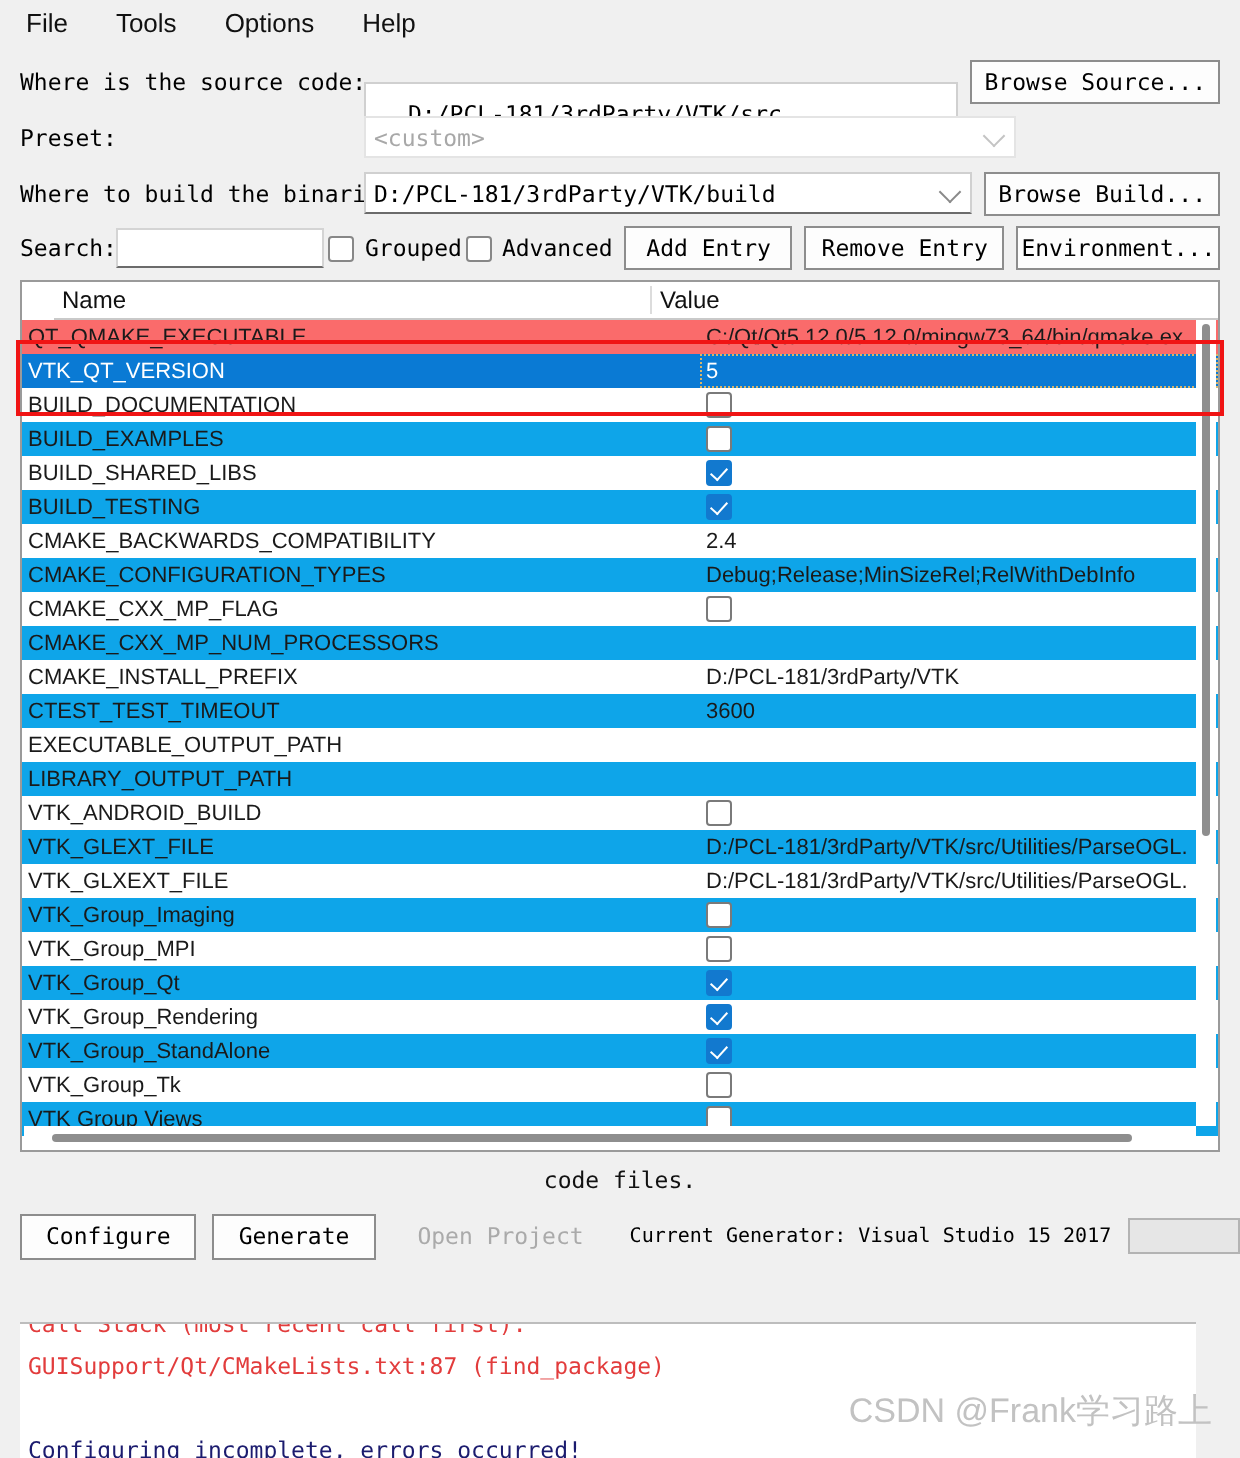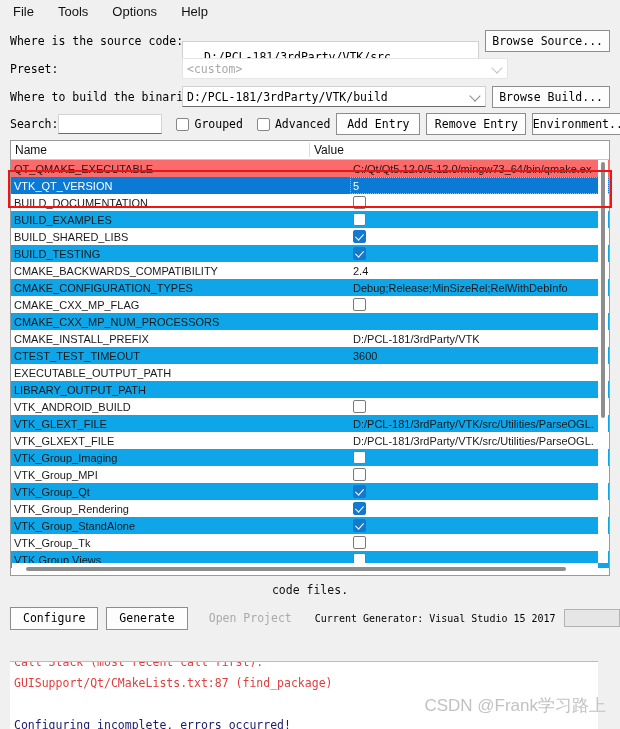--- a/index.html
+++ b/index.html
@@ -126,21 +126,21 @@
   .searchbox {
     width: 104px;
     height: 20px;
     background: #fff;
     border: 1px solid #d4d4d4;
     border-bottom: 1px solid #6b6b6b;
   }
   .cbwrap {
     display: flex;
     align-items: center;
-    margin-left: 14px;
+    margin-left: 2px;
     gap: 5px;
     font-family: "DejaVu Sans Mono", monospace;
     font-size: 11.5px;
     color: #000;
     white-space: nowrap;
   }
   .cbox {
     width: 13px; height: 13px;
     border: 1px solid #878787;
     background: #fff;
@@ -148,20 +148,21 @@
   }
 
   
   .tablewrap {
     margin: 4px 10px 0 10px;
     height: 436px;
     background: #fff;
     border: 1px solid #9a9a9a;
     position: relative;
     overflow: hidden;
+    padding-left: 16px;
   }
   .thead {
     display: flex;
     height: 19px;
     background: #ffffff;
     border-bottom: 1px solid #c9c9c9;
     font-family: "Liberation Sans", sans-serif;
     font-size: 12px;
     color: #111;
     align-items: center;

